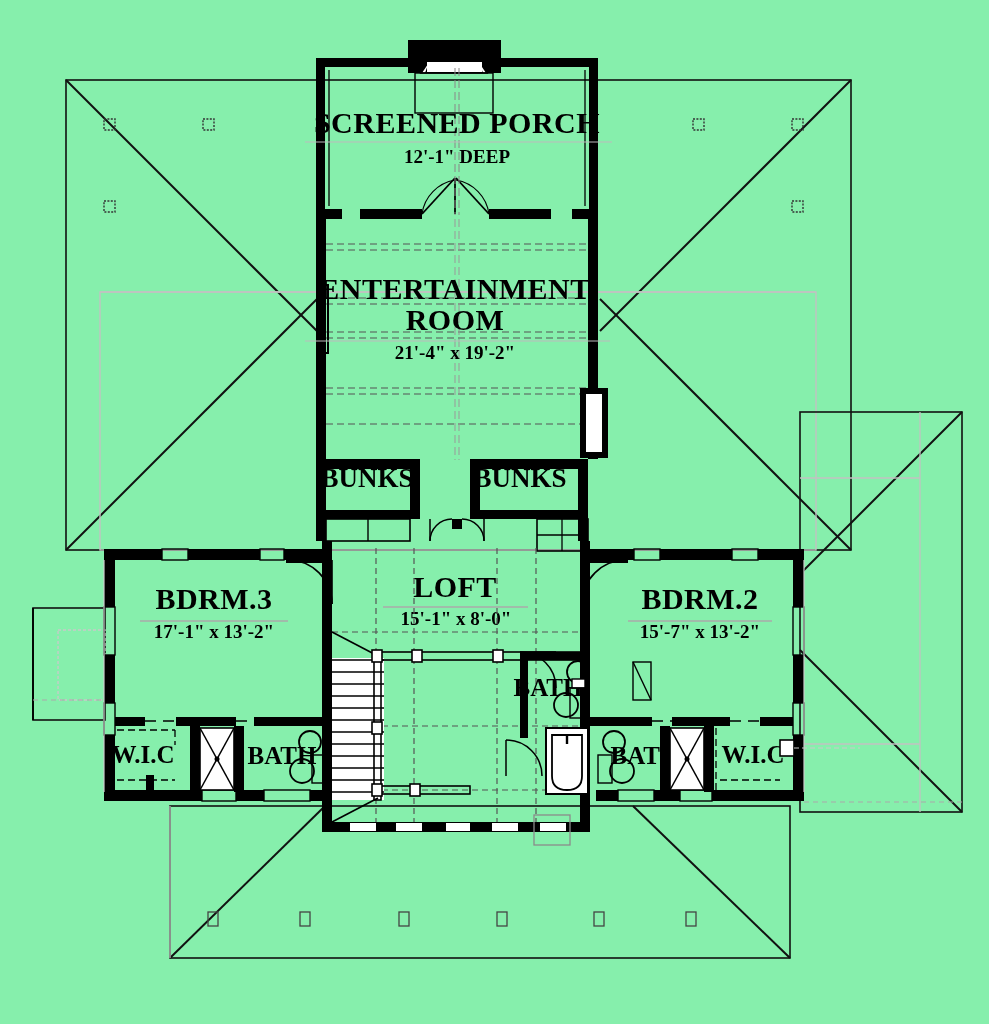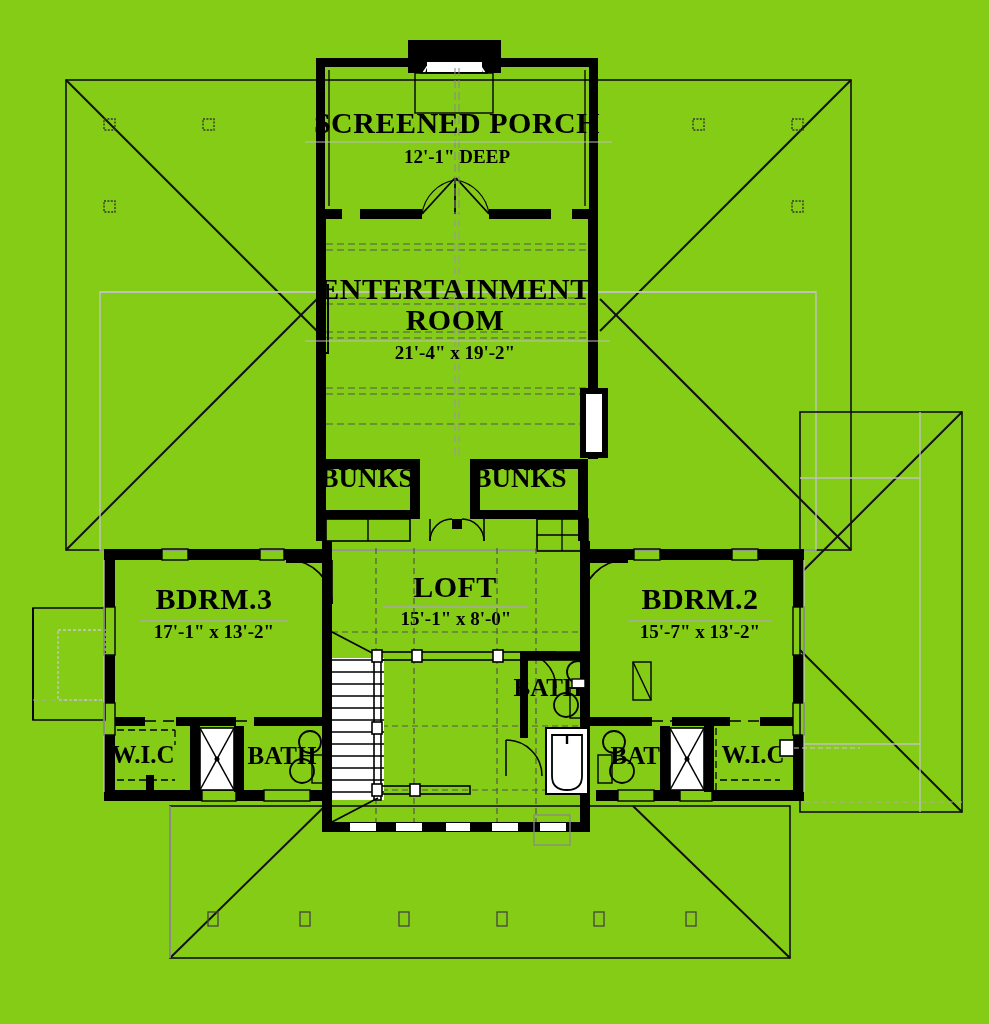--- a/index.html
+++ b/index.html
@@ -1,18 +1,18 @@
 <!DOCTYPE html>
 <html><head>
 <meta charset="utf-8">
 <style>
   html,body{margin:0;padding:0;background:#ffffff;}
   body{width:989px;height:1024px;overflow:hidden;
        font-family:"Liberation Serif","DejaVu Serif",serif;}
-  #plan{position:relative;width:989px;height:1024px;background:#84cc16;}
+  #plan{position:relative;width:989px;height:1024px;background:#86efac;}
   svg{display:block;}
   .lbl{font-family:"Liberation Serif","DejaVu Serif",serif;font-weight:700;fill:#000;
        text-anchor:middle;dominant-baseline:middle;}
   .room-name{font-size:30px;letter-spacing:0.5px;}
   .room-dim{font-size:19px;font-weight:700;}
   .bunks{font-size:27px;}
   .wic{font-size:25px;}
   .bath{font-size:25px;}
 </style>
 </head>

